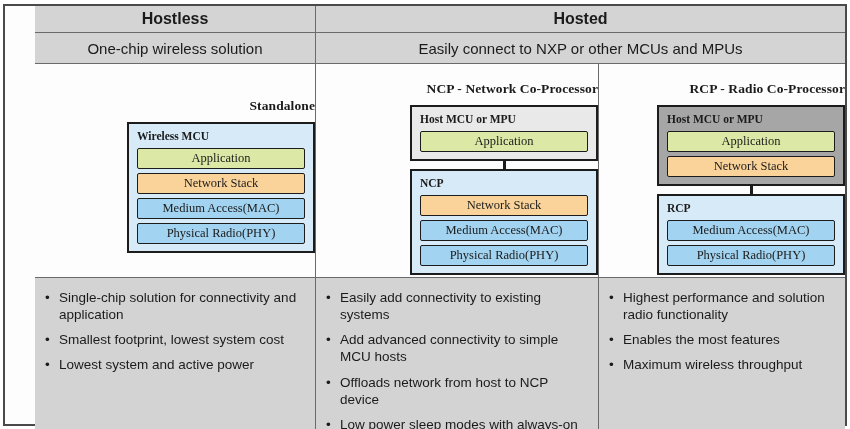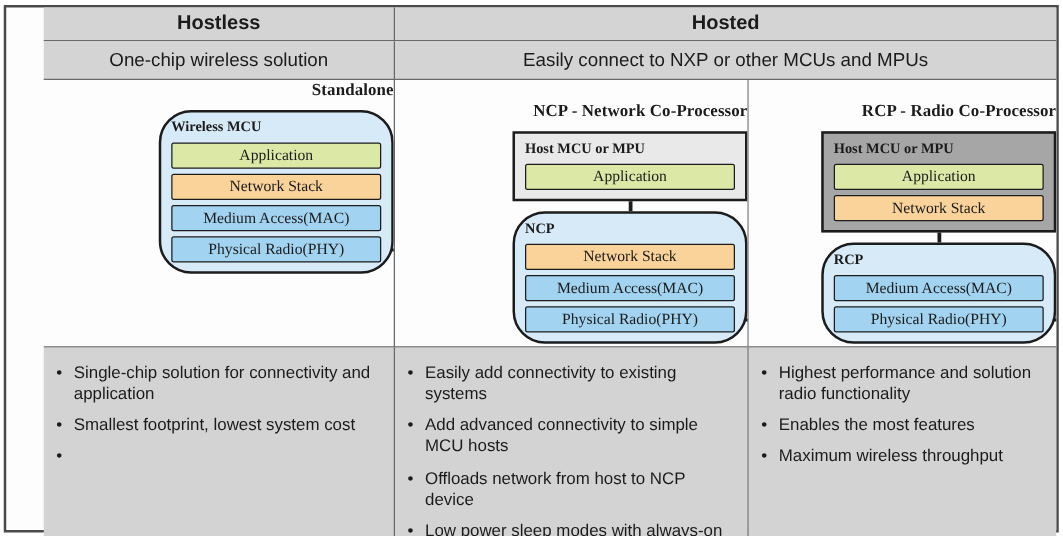--- a/index.html
+++ b/index.html
@@ -33,26 +33,26 @@
   .span23{grid-column:2 / 4;}
   .hdr{font-weight:bold;font-size:16px;}
   .sub{font-size:15px;}
 
   .diagram-cell{
     background:var(--body_bg);
     display:flex;flex-direction:column;align-items:flex-end;
     overflow:hidden;position:relative;font-family:Liberation Serif, serif;
   }
   .diag-title{font-weight:bold;font-size:13.5px;letter-spacing:.1px;}
-  .standalone .diag-title{}
+  .standalone .diag-title{margin-top:34px;}
   .ncp .diag-title,.rcp .diag-title{margin-top:17px;}
 
   .chip-wrap{position:relative;margin-top:8px;display:flex;flex-direction:column;align-items:center;}
   .box{width:188px;border:2px solid var(--box_border);padding:4px 8px 7px;}
-  .chip-blue{background:var(--chip_light_blue);border-radius:26px;}
+  .chip-blue{background:var(--chip_light_blue);}
   .host-light{background:var(--host_light_gray);}
   .host-dark{background:var(--host_dark_gray);}
   .box-label{font-weight:bold;font-size:11.5px;line-height:15px;margin:1px 0 2px;}
   .layer{
     height:21px;margin-top:4px;border:1.5px solid var(--box_border);border-radius:2px;
     font-size:12.5px;display:flex;align-items:center;justify-content:center;
   }
   .green{background:var(--layer_green);}
   .orange{background:var(--layer_orange);}
   .blue{background:var(--layer_blue);}
@@ -151,20 +151,21 @@
       <li>
           <span class="dot">•</span>
           <span>Single-chip solution for connectivity and application</span>
         </li>
       <li>
           <span class="dot">•</span>
           <span>Smallest footprint, lowest system cost</span>
         </li>
       <li>
           <span class="dot">•</span>
+          <span>Lowest system and active power</span>
         </li>
     </ul>
   </div>
 
   <div class="cell bullets-cell no-b">
     <ul>
       <li>
           <span class="dot">•</span>
           <span>Easily add connectivity to existing systems</span>
         </li>

